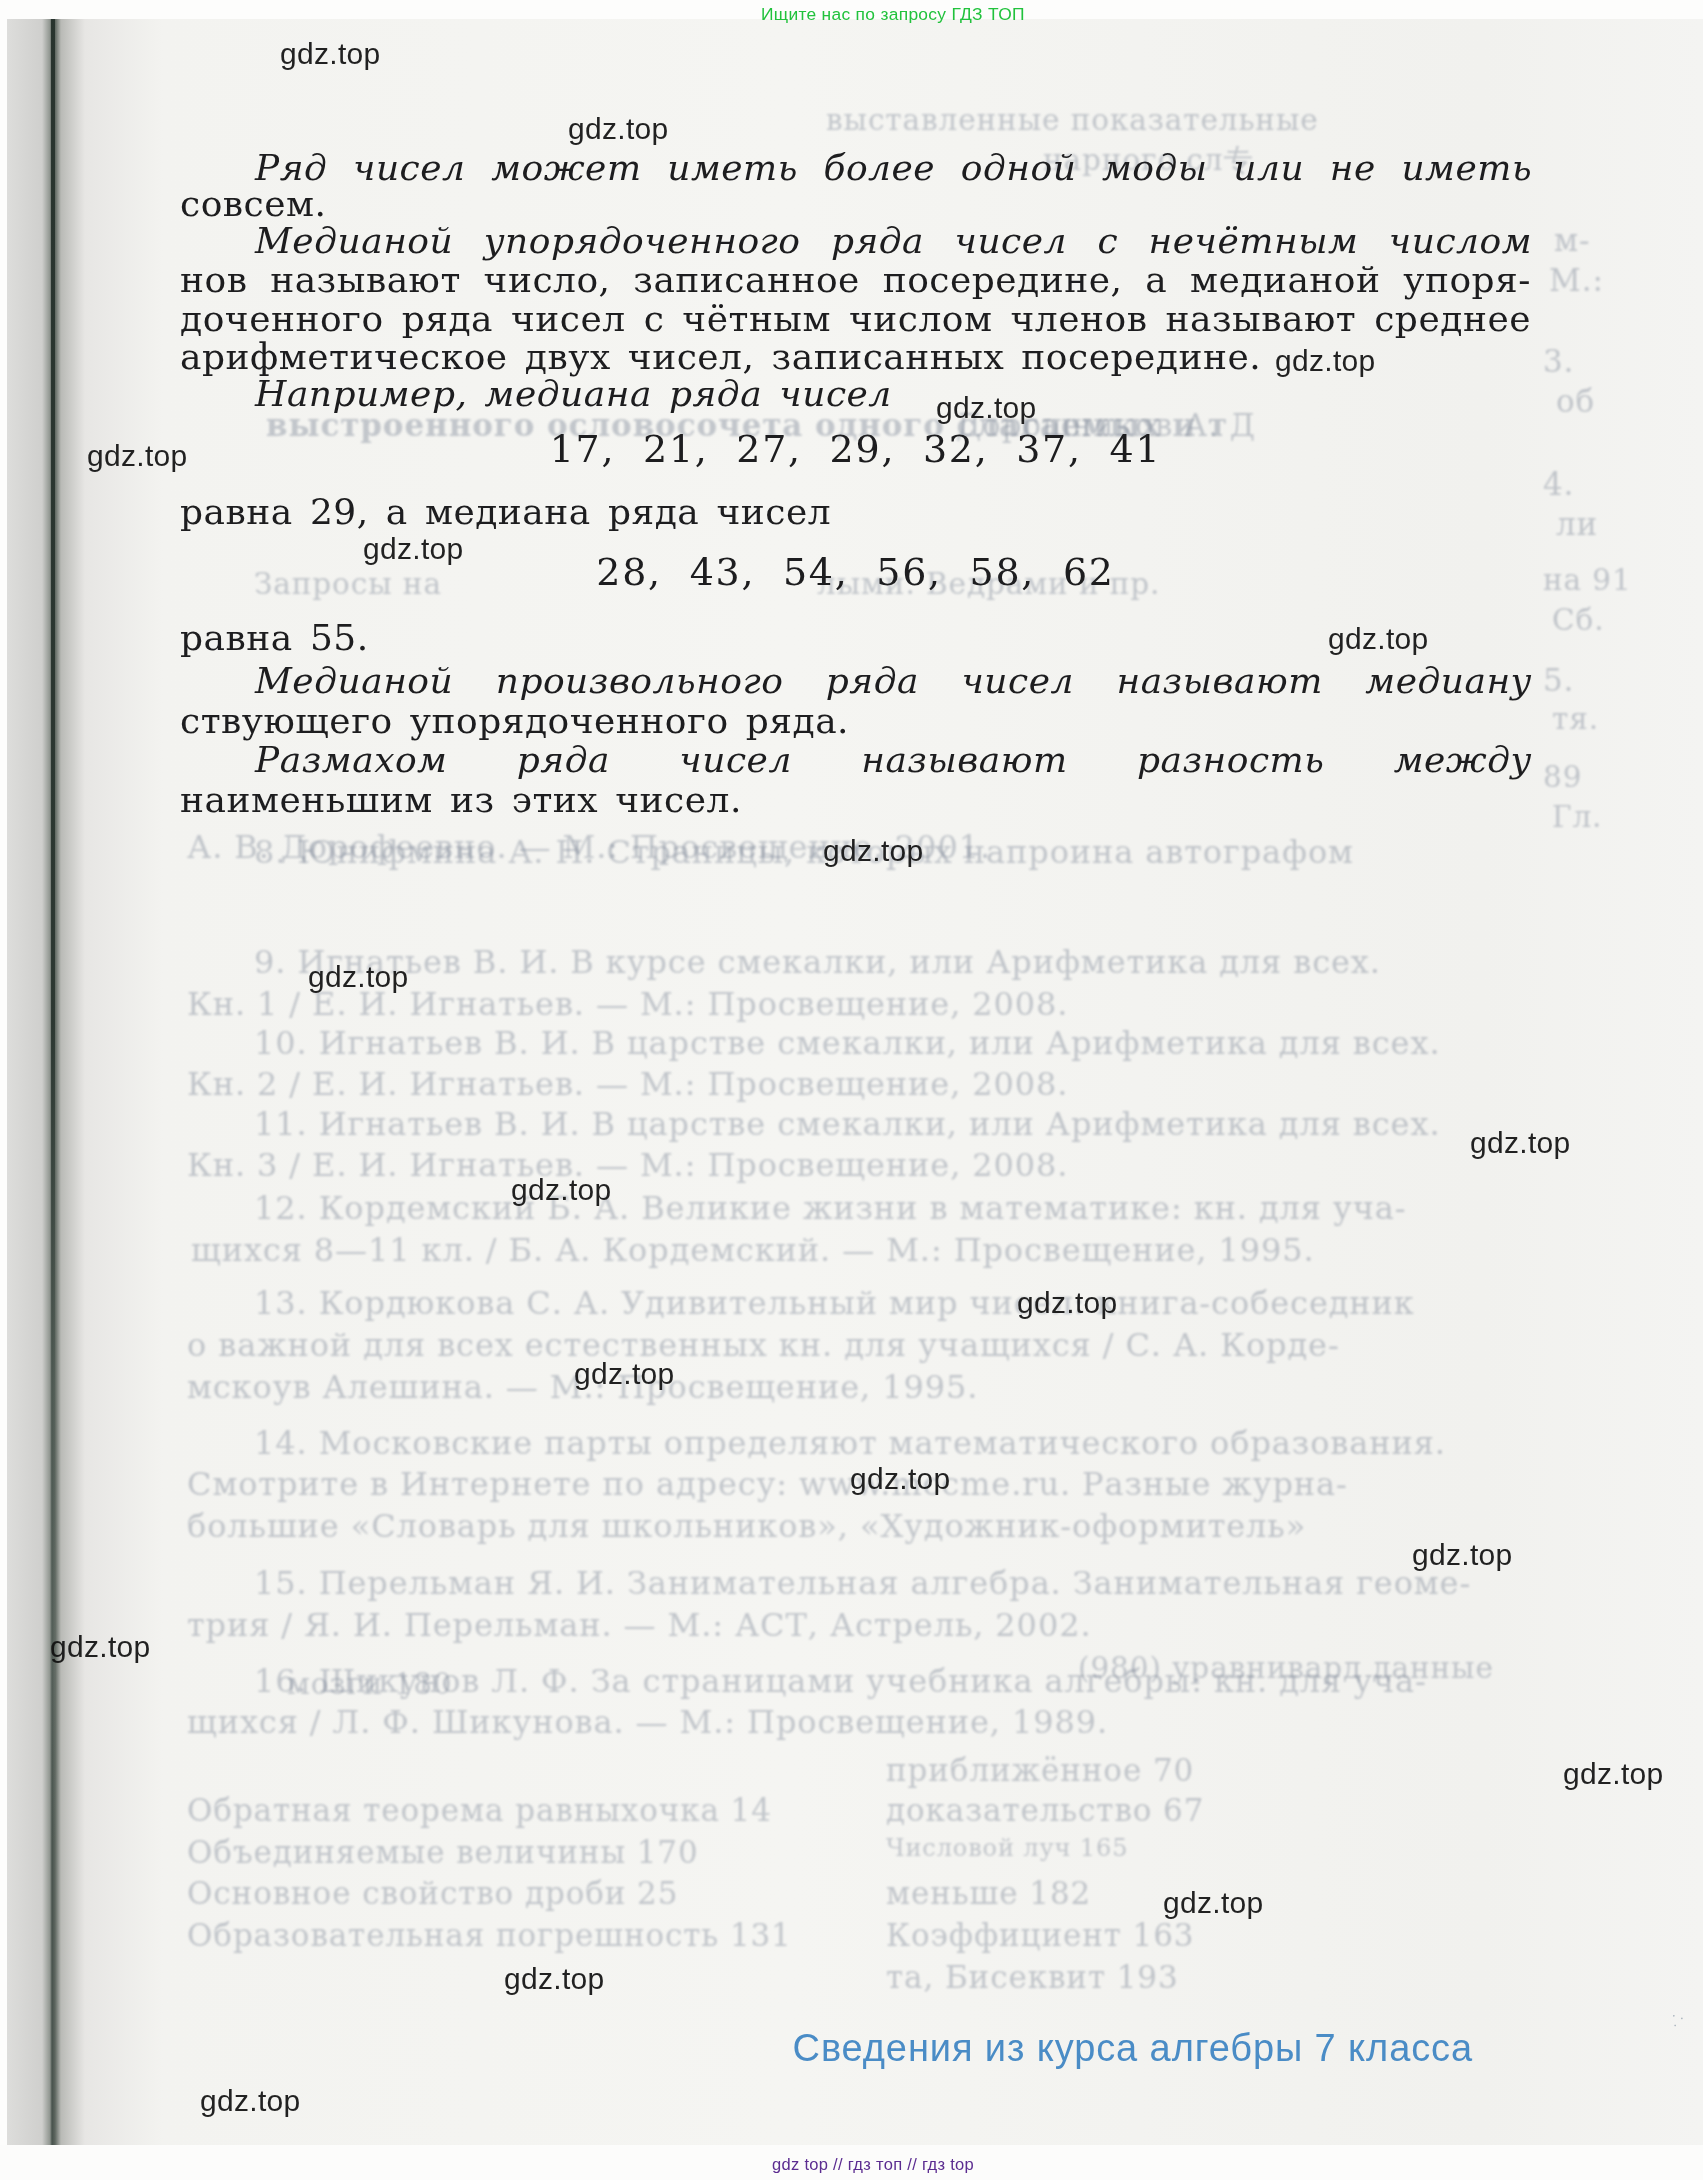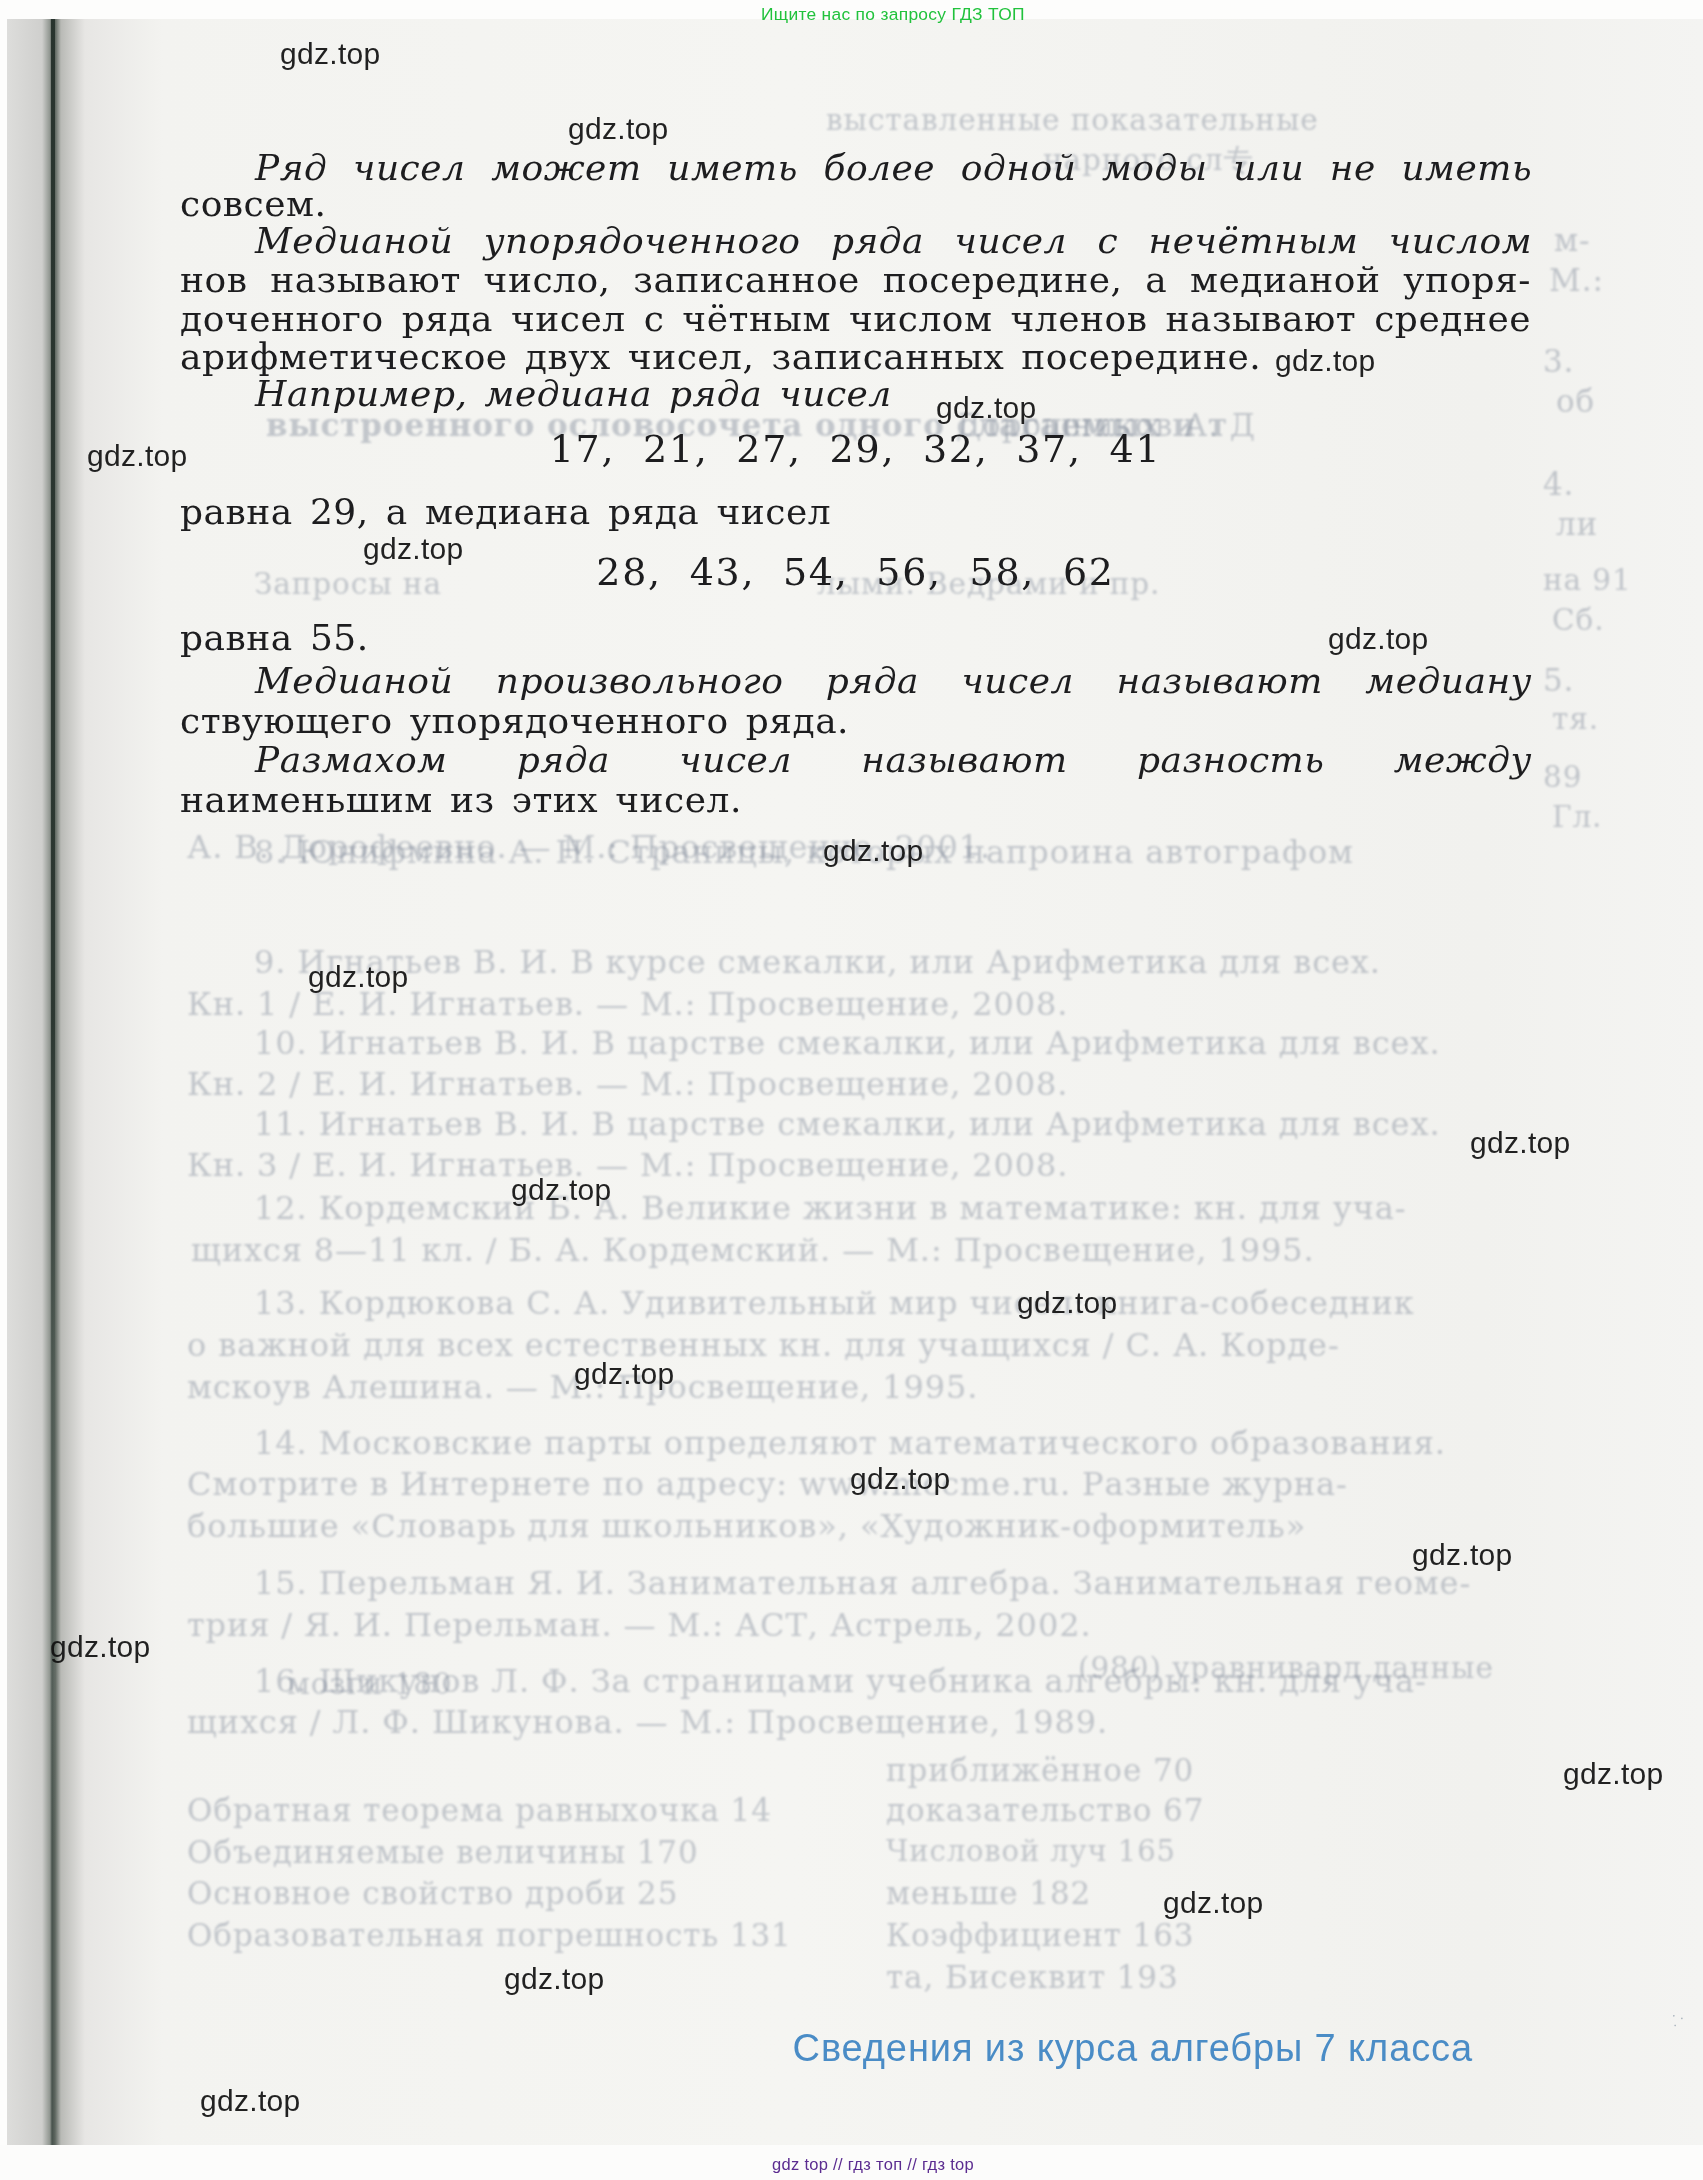--- a/index.html
+++ b/index.html
@@ -99,21 +99,21 @@
       <div class="bleed" style="left: 254px; top: 1662px;">16. Шикунов Л. Ф. За страницами учебника алгебры: кн. для уча-</div>
       <div class="bleed" style="left: 187px; top: 1703px;">щихся / Л. Ф. Шикунова. — М.: Просвещение, 1989.</div>
       <div class="bleed" style="left: 287px; top: 1667px; font-size: 29.5px;">мозги 180</div>
       <div class="bleed" style="left: 1078px; top: 1651px; font-size: 29.5px;">(980) уравнивард данные</div>
       <div class="bleed" style="left: 187px; top: 1792px; font-size: 31px;">Обратная теорема равныхочка 14</div>
       <div class="bleed" style="left: 187px; top: 1834px; font-size: 31px;">Объединяемые величины 170</div>
       <div class="bleed" style="left: 187px; top: 1875px; font-size: 31px;">Основное свойство дроби 25</div>
       <div class="bleed" style="left: 187px; top: 1917px; font-size: 31px;">Образовательная погрешность 131</div>
       <div class="bleed" style="left: 886px; top: 1752px; font-size: 31px;">приближённое 70</div>
       <div class="bleed" style="left: 886px; top: 1792px; font-size: 31px;">доказательство 67</div>
-      <div class="bleed" style="left: 886px; top: 1834px; font-size: 29px; text-align: center;">Числовой луч 165</div>
+      <div class="bleed" style="left: 886px; top: 1834px; font-size: 24px; text-align: center;">Числовой луч 165</div>
       <div class="bleed" style="left: 886px; top: 1875px; font-size: 31px;">меньше 182</div>
       <div class="bleed" style="left: 886px; top: 1917px; font-size: 31px;">Коэффициент 163</div>
       <div class="bleed" style="left: 886px; top: 1959px; font-size: 31px;">та, Бисеквит 193</div>
     </div>
   <div id="bodytext">
       <div class="bline just ind" style="top: 148px;">Ряд чисел может иметь более одной моды или не иметь моды</div>
       <div class="bline" style="top: 184px;">совсем.</div>
       <div class="bline just ind" style="top: 221px;">Медианой упорядоченного ряда чисел с нечётным числом чле-</div>
       <div class="bline just" style="top: 260px;">нов называют число, записанное посередине, а медианой упоря-</div>
       <div class="bline just" style="top: 299px;">доченного ряда чисел с чётным числом членов называют среднее</div>

